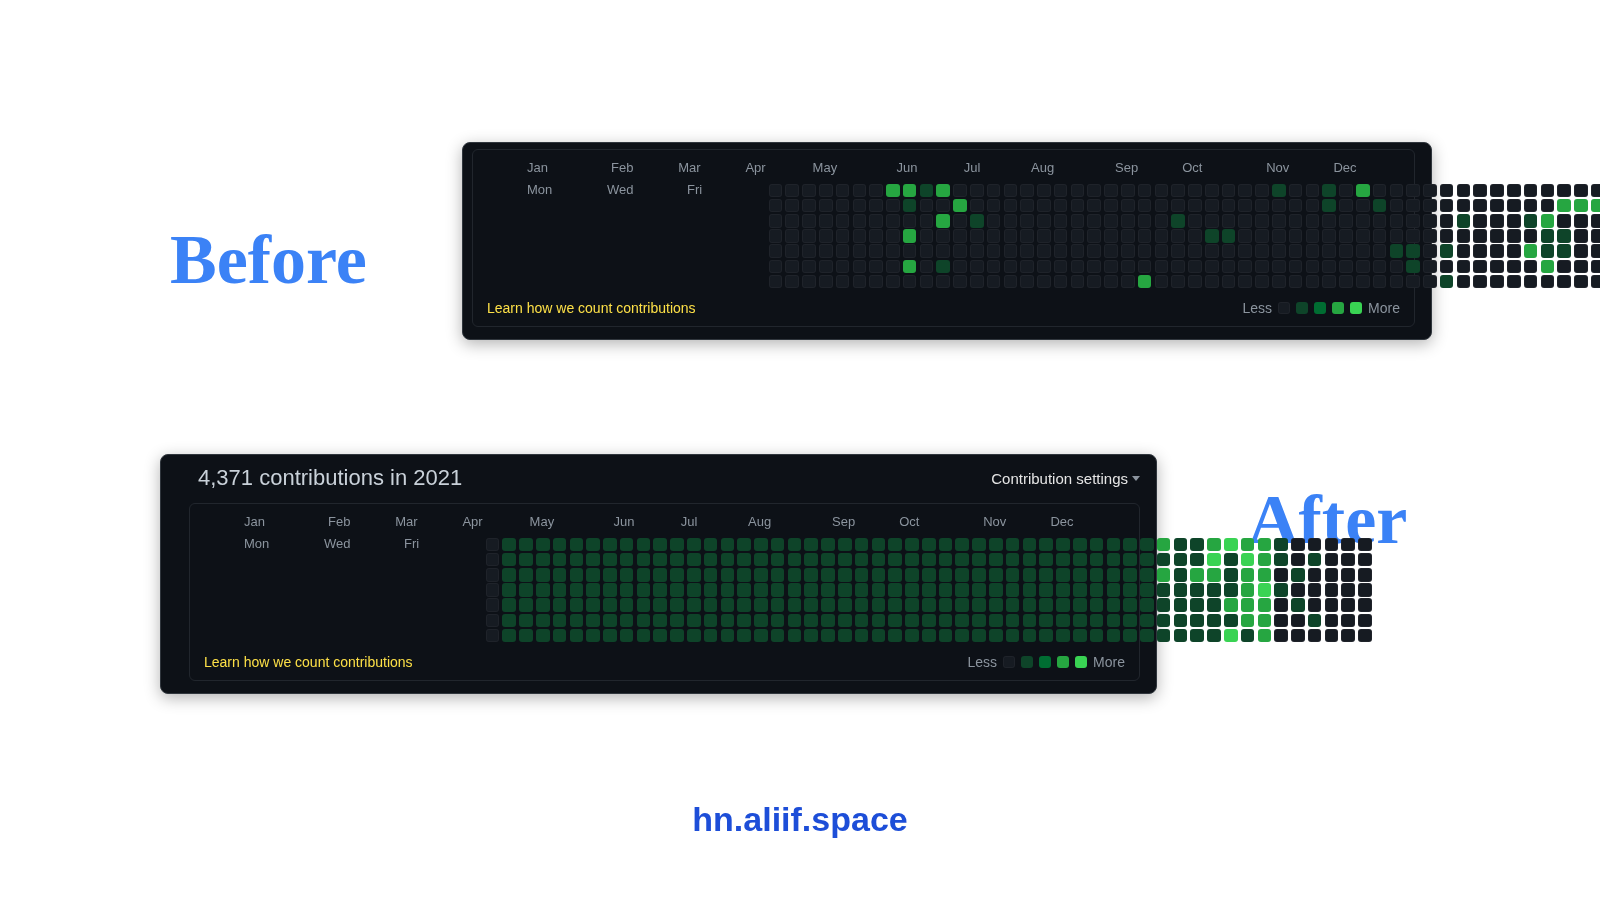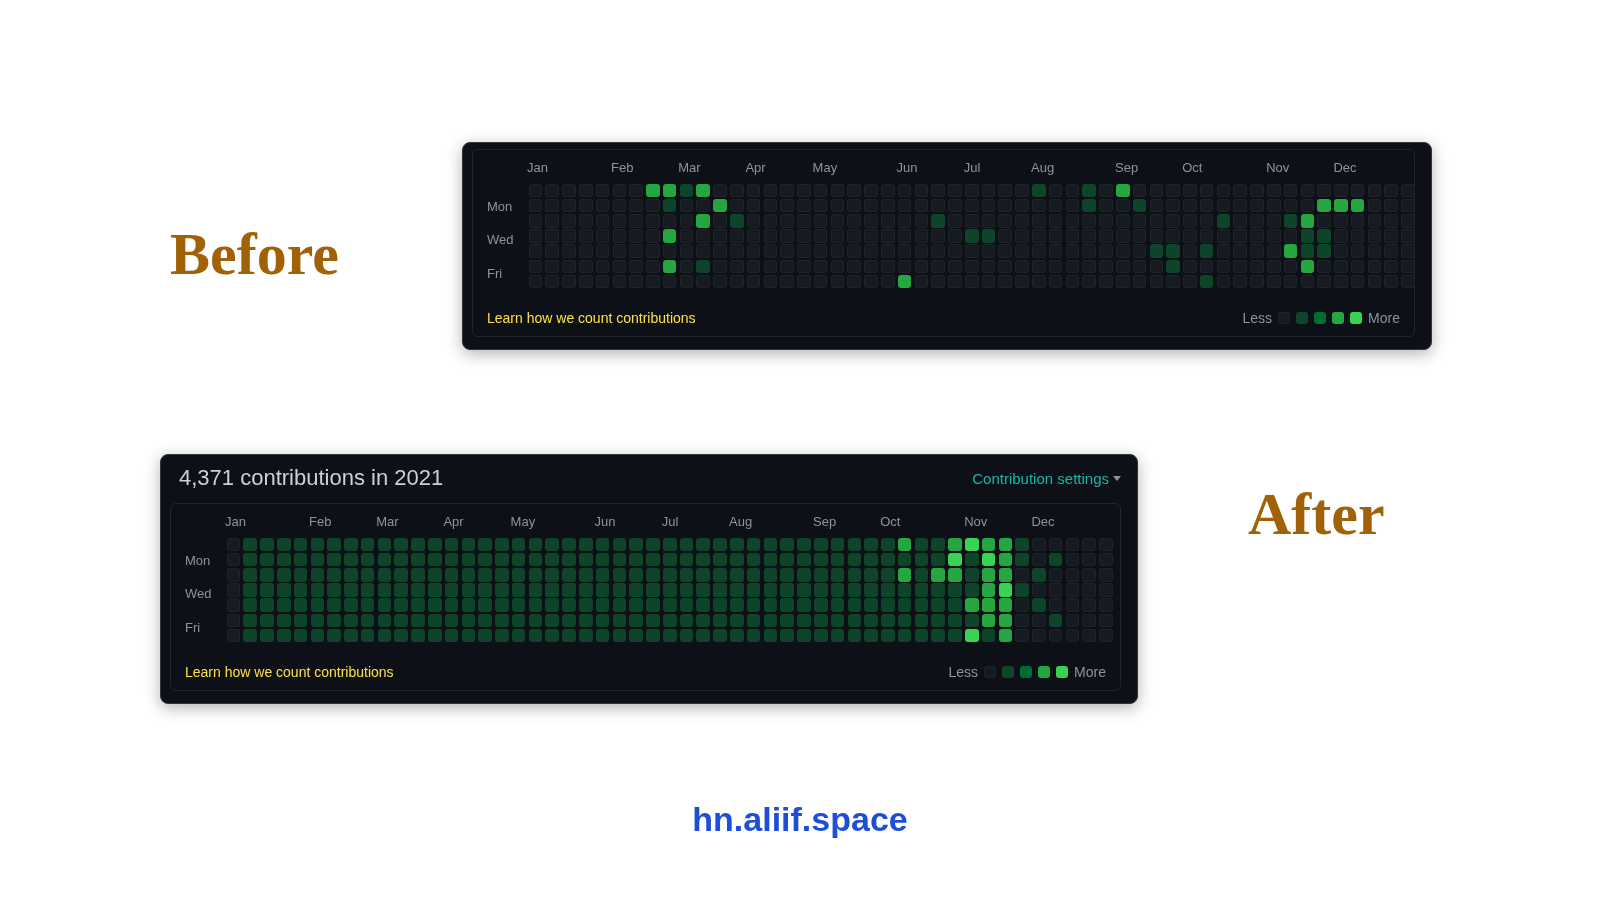--- a/index.html
+++ b/index.html
@@ -9,22 +9,22 @@
     height: 900px;
     background: #ffffff;
     font-family: -apple-system, BlinkMacSystemFont, "Segoe UI", Helvetica, Arial, sans-serif;
     overflow: hidden;
   }
 
   .label-before, .label-after {
     position: absolute;
     font-family: Georgia, "Times New Roman", serif;
     font-weight: 700;
-    font-size: 60px;
-    color: #a16207;
+    font-size: 70px;
+    color: #3b82f6;
   }
   .label-before { left: 170px;  top: 220px; }
   .label-after  { left: 1248px; top: 480px; }
 
   .footer-url {
     position: absolute;
     left: 0; right: 0;
     top: 800px;
     text-align: center;
     font-weight: 700;
@@ -46,21 +46,21 @@
     display: flex;
     justify-content: space-between;
     align-items: center;
     padding: 10px 16px 6px 18px;
     font-size: 22px;
     font-weight: 400;
     color: #c9d1d9;
   }
   .card .settings {
     font-size: 15px;
-    color: #14b8a6;
+    color: #e5e5e5;
     display: inline-flex;
     align-items: center;
     gap: 4px;
     cursor: pointer;
   }
   .card .chevron-down-icon {
     width: 0; height: 0;
     border-left: 4px solid transparent;
     border-right: 4px solid transparent;
     border-top: 5px solid #8b949e;
@@ -130,34 +130,34 @@
   
 
   
   .card-before { left: 462px; top: 142px; width: 968px; }
   .card-before .months-gutter, .card-before .day-label { width: 40px; }
   .card-before .week-col { display: inline-block; }
   .card-before .week-col .cell { width: 13.6px; height: 13.6px;  margin: 1.6px; }
   .card-before .grid-body { display: flex; }
 
   
-  .card-after  { left: 160px; top: 454px; width: 976px; }
+  .card-after  { left: 160px; top: 454px; width: 976px; padding-left: 19px; }
   .card-after .months-gutter, .card-after .day-label { width: 40px; }
   .card-after .week-col { display: inline-block; }
   .card-after .week-col .cell { width: 13.6px; height: 13.6px; margin: 1.6px; }
   .card-after .grid-body { display: flex; }
 
   
   .grid-body {
     display: flex;
     align-items: flex-start;
   }
   .days-gutter {
     display: flex;
-    flex-direction: column;
+    flex-direction: row;
     justify-content: flex-start;
   }
   .days-gutter .day-label {
     font-size: 13px;
     color: #8b949e;
   }
   .weeks-track {
     display: flex;
     flex-wrap: nowrap;
   }

